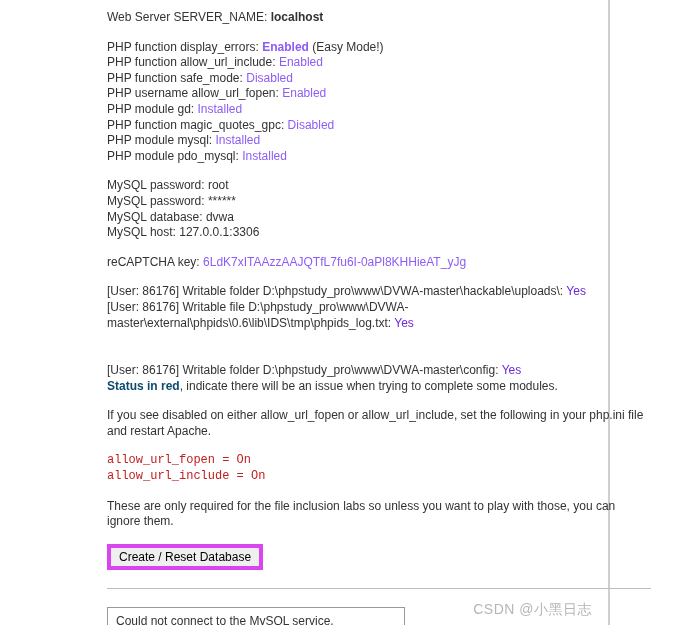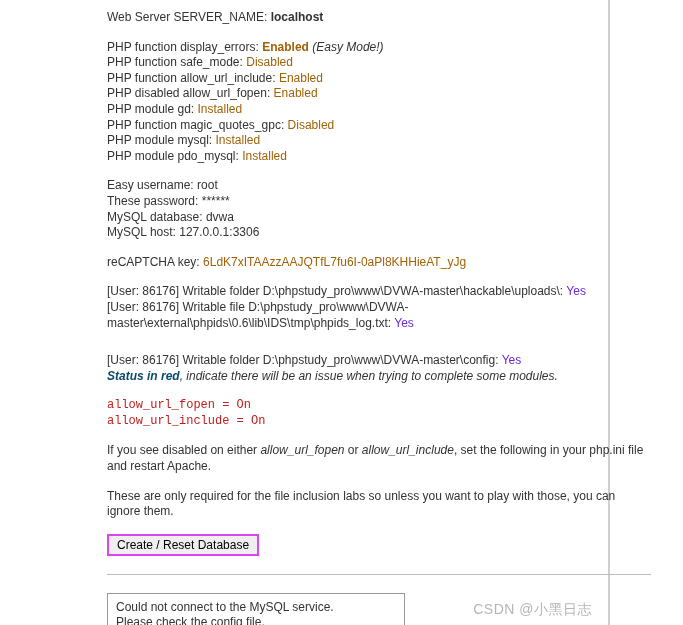--- a/index.html
+++ b/index.html
@@ -26,32 +26,32 @@
     background: #cfcfcf;
   }
   .content {
     position: absolute;
     left: 107px;
     top: 10px;
     width: 544px;
   }
   .block { margin-bottom: 14px; line-height: 1.3; }
   .line { white-space: nowrap; }
-  .green { color: #a16207; }
+  .green { color: #8b5cf6; }
   .bold { font-weight: bold; }
-  .italic { font-style: italic; }
+  .italic { }
   .red { color: #0c4a6e; }
   .red-code { color: #c02020; font-family: "Courier New", monospace; font-size: 12px; }
   .yes { color: #6d28d9; }
   button.db-btn {
     font-family: Arial, Helvetica, sans-serif;
     font-size: 12px;
     padding: 2px 8px;
     background: #efefef;
-    border: 2px solid #d946ef;
+    border: 4px solid #d946ef;
     cursor: pointer;
   }
   hr.rule {
     border: none;
     border-top: 1px solid #bdbdbd;
     margin: 18px 0;
   }
   .msgbox {
     border: 1px solid #999;
     padding: 6px 8px;
@@ -77,69 +77,69 @@
 
   <div class="content">
 
     <div class="block line">
       <span>Web Server SERVER_NAME:</span>
       <span class="bold">localhost</span>
     </div>
 
     <div class="block">
       <div class="line"><span>PHP function display_errors:</span> <span class="green bold">Enabled</span> <span class="italic">(Easy Mode!)</span></div>
+      <div class="line"><span>PHP function allow_url_include:</span> <span class="green">Enabled</span></div>
       <div class="line"><span>PHP function safe_mode:</span> <span class="green">Disabled</span></div>
-      <div class="line"><span>PHP function allow_url_include:</span> <span class="green">Enabled</span></div>
-      <div class="line"><span>PHP disabled allow_url_fopen:</span> <span class="green">Enabled</span></div>
+      <div class="line"><span>PHP username allow_url_fopen:</span> <span class="green">Enabled</span></div>
       <div class="line"><span>PHP module gd:</span> <span class="green">Installed</span></div>
       <div class="line"><span>PHP function magic_quotes_gpc:</span> <span class="green">Disabled</span></div>
       <div class="line"><span>PHP module mysql:</span> <span class="green">Installed</span></div>
       <div class="line"><span>PHP module pdo_mysql:</span> <span class="green">Installed</span></div>
     </div>
 
     <div class="block">
-      <div class="line">Easy username: root</div>
-      <div class="line">These password: ******</div>
+      <div class="line">MySQL password: root</div>
+      <div class="line">MySQL password: ******</div>
       <div class="line">MySQL database: dvwa</div>
       <div class="line">MySQL host: 127.0.0.1:3306</div>
     </div>
 
     <div class="block line">
       <span>reCAPTCHA key:</span>
       <span class="green">6LdK7xITAAzzAAJQTfL7fu6I-0aPl8KHHieAT_yJg</span>
     </div>
 
     <div class="block" style="white-space:normal;">
       <div>
         <span>[User: 86176] Writable folder D:\phpstudy_pro\www\DVWA-master\hackable\uploads\:</span>
         <span class="yes">Yes</span>
       </div>
       <div>
         <span>[User: 86176] Writable file D:\phpstudy_pro\www\DVWA-master\external\phpids\0.6\lib\IDS\tmp\phpids_log.txt:</span>
         <span class="yes">Yes</span>
       </div>
     </div>
 
-    <div class="block" style="margin-top:22px;">
+    <div class="block" style="margin-top:32px;">
       <div>
         <span>[User: 86176] Writable folder D:\phpstudy_pro\www\DVWA-master\config:</span>
         <span class="yes">Yes</span>
       </div>
       <div class="italic">
         <span class="red bold">Status in red</span><span>, indicate there will be an issue when trying to complete some modules.</span>
       </div>
     </div>
 
+    <div class="block" style="white-space:normal;">
+      <span>If you see disabled on either </span><span class="italic">allow_url_fopen</span><span> or </span><span class="italic">allow_url_include</span><span>, set the following in your php.ini file and restart Apache.</span>
+    </div>
+
     <div class="block">
       <div class="red-code">allow_url_fopen = On</div>
       <div class="red-code">allow_url_include = On</div>
-    </div>
-
-    <div class="block" style="white-space:normal;">
-      <span>If you see disabled on either </span><span class="italic">allow_url_fopen</span><span> or </span><span class="italic">allow_url_include</span><span>, set the following in your php.ini file and restart Apache.</span>
     </div>
 
     <div class="block" style="white-space:normal;">These are only required for the file inclusion labs so unless you want to play with those, you can ignore them.</div>
 
     <div class="block">
       <button class="db-btn">Create / Reset Database</button>
     </div>
 
     <hr class="rule">
 

